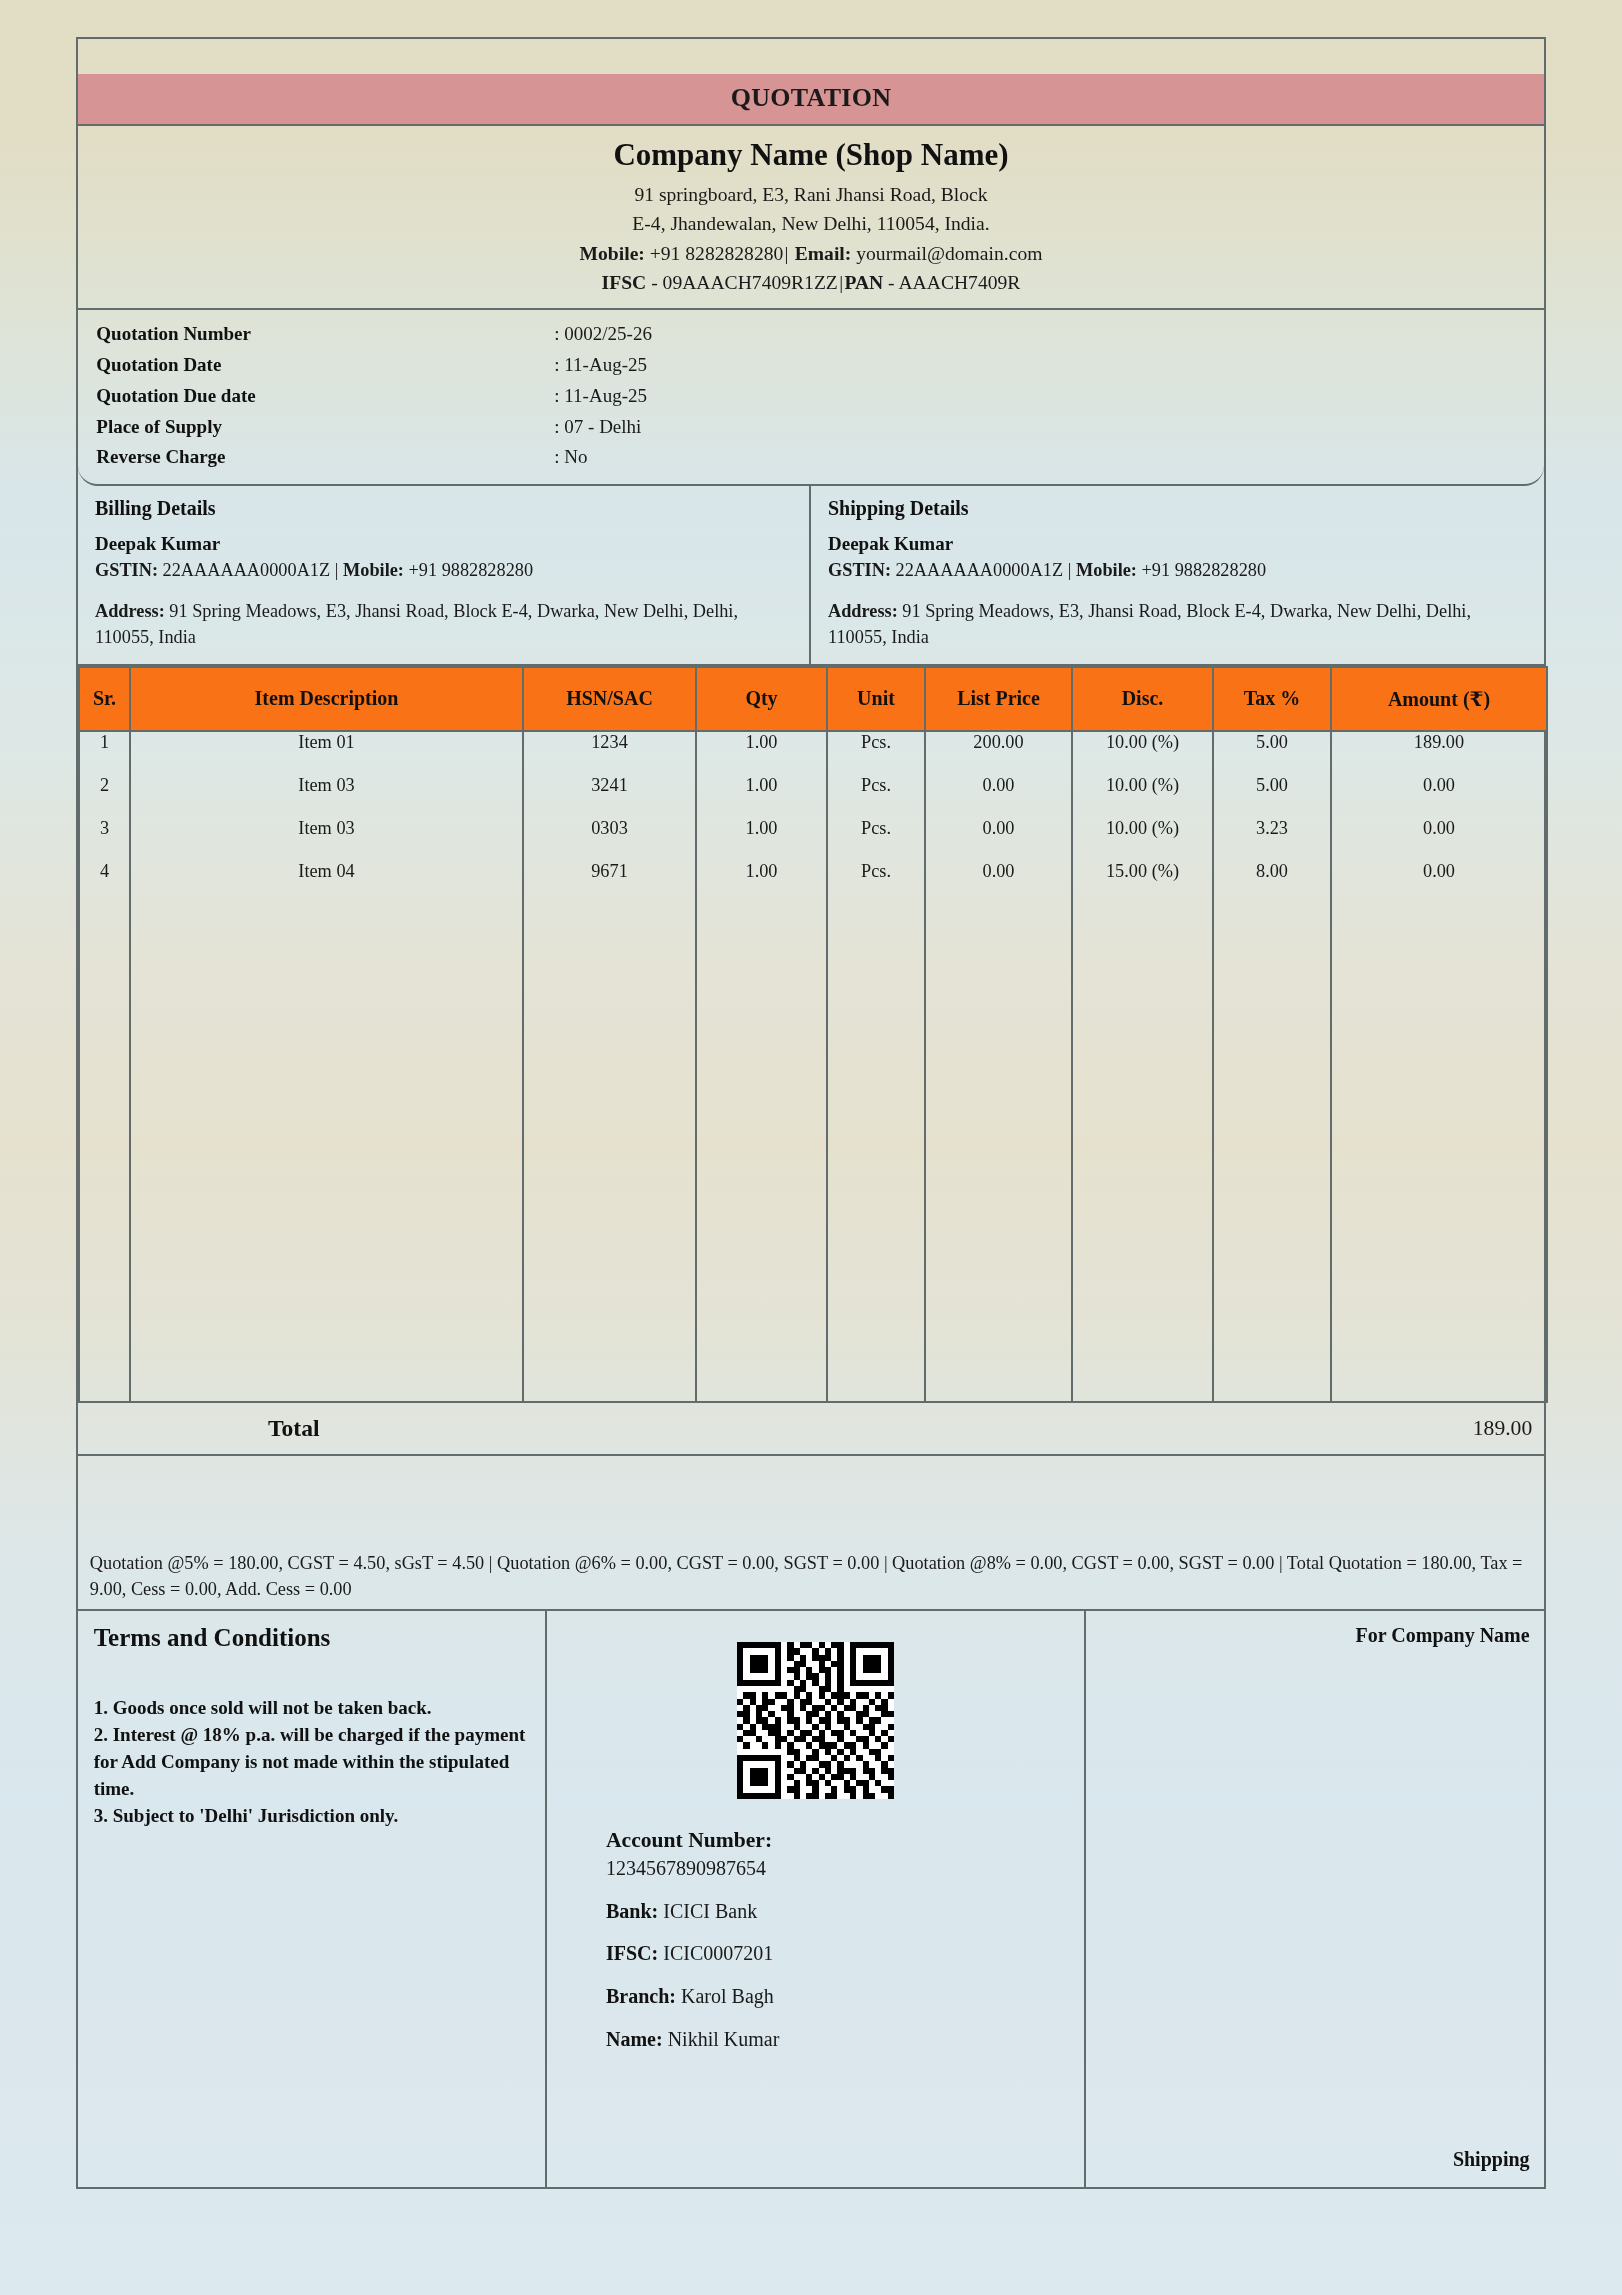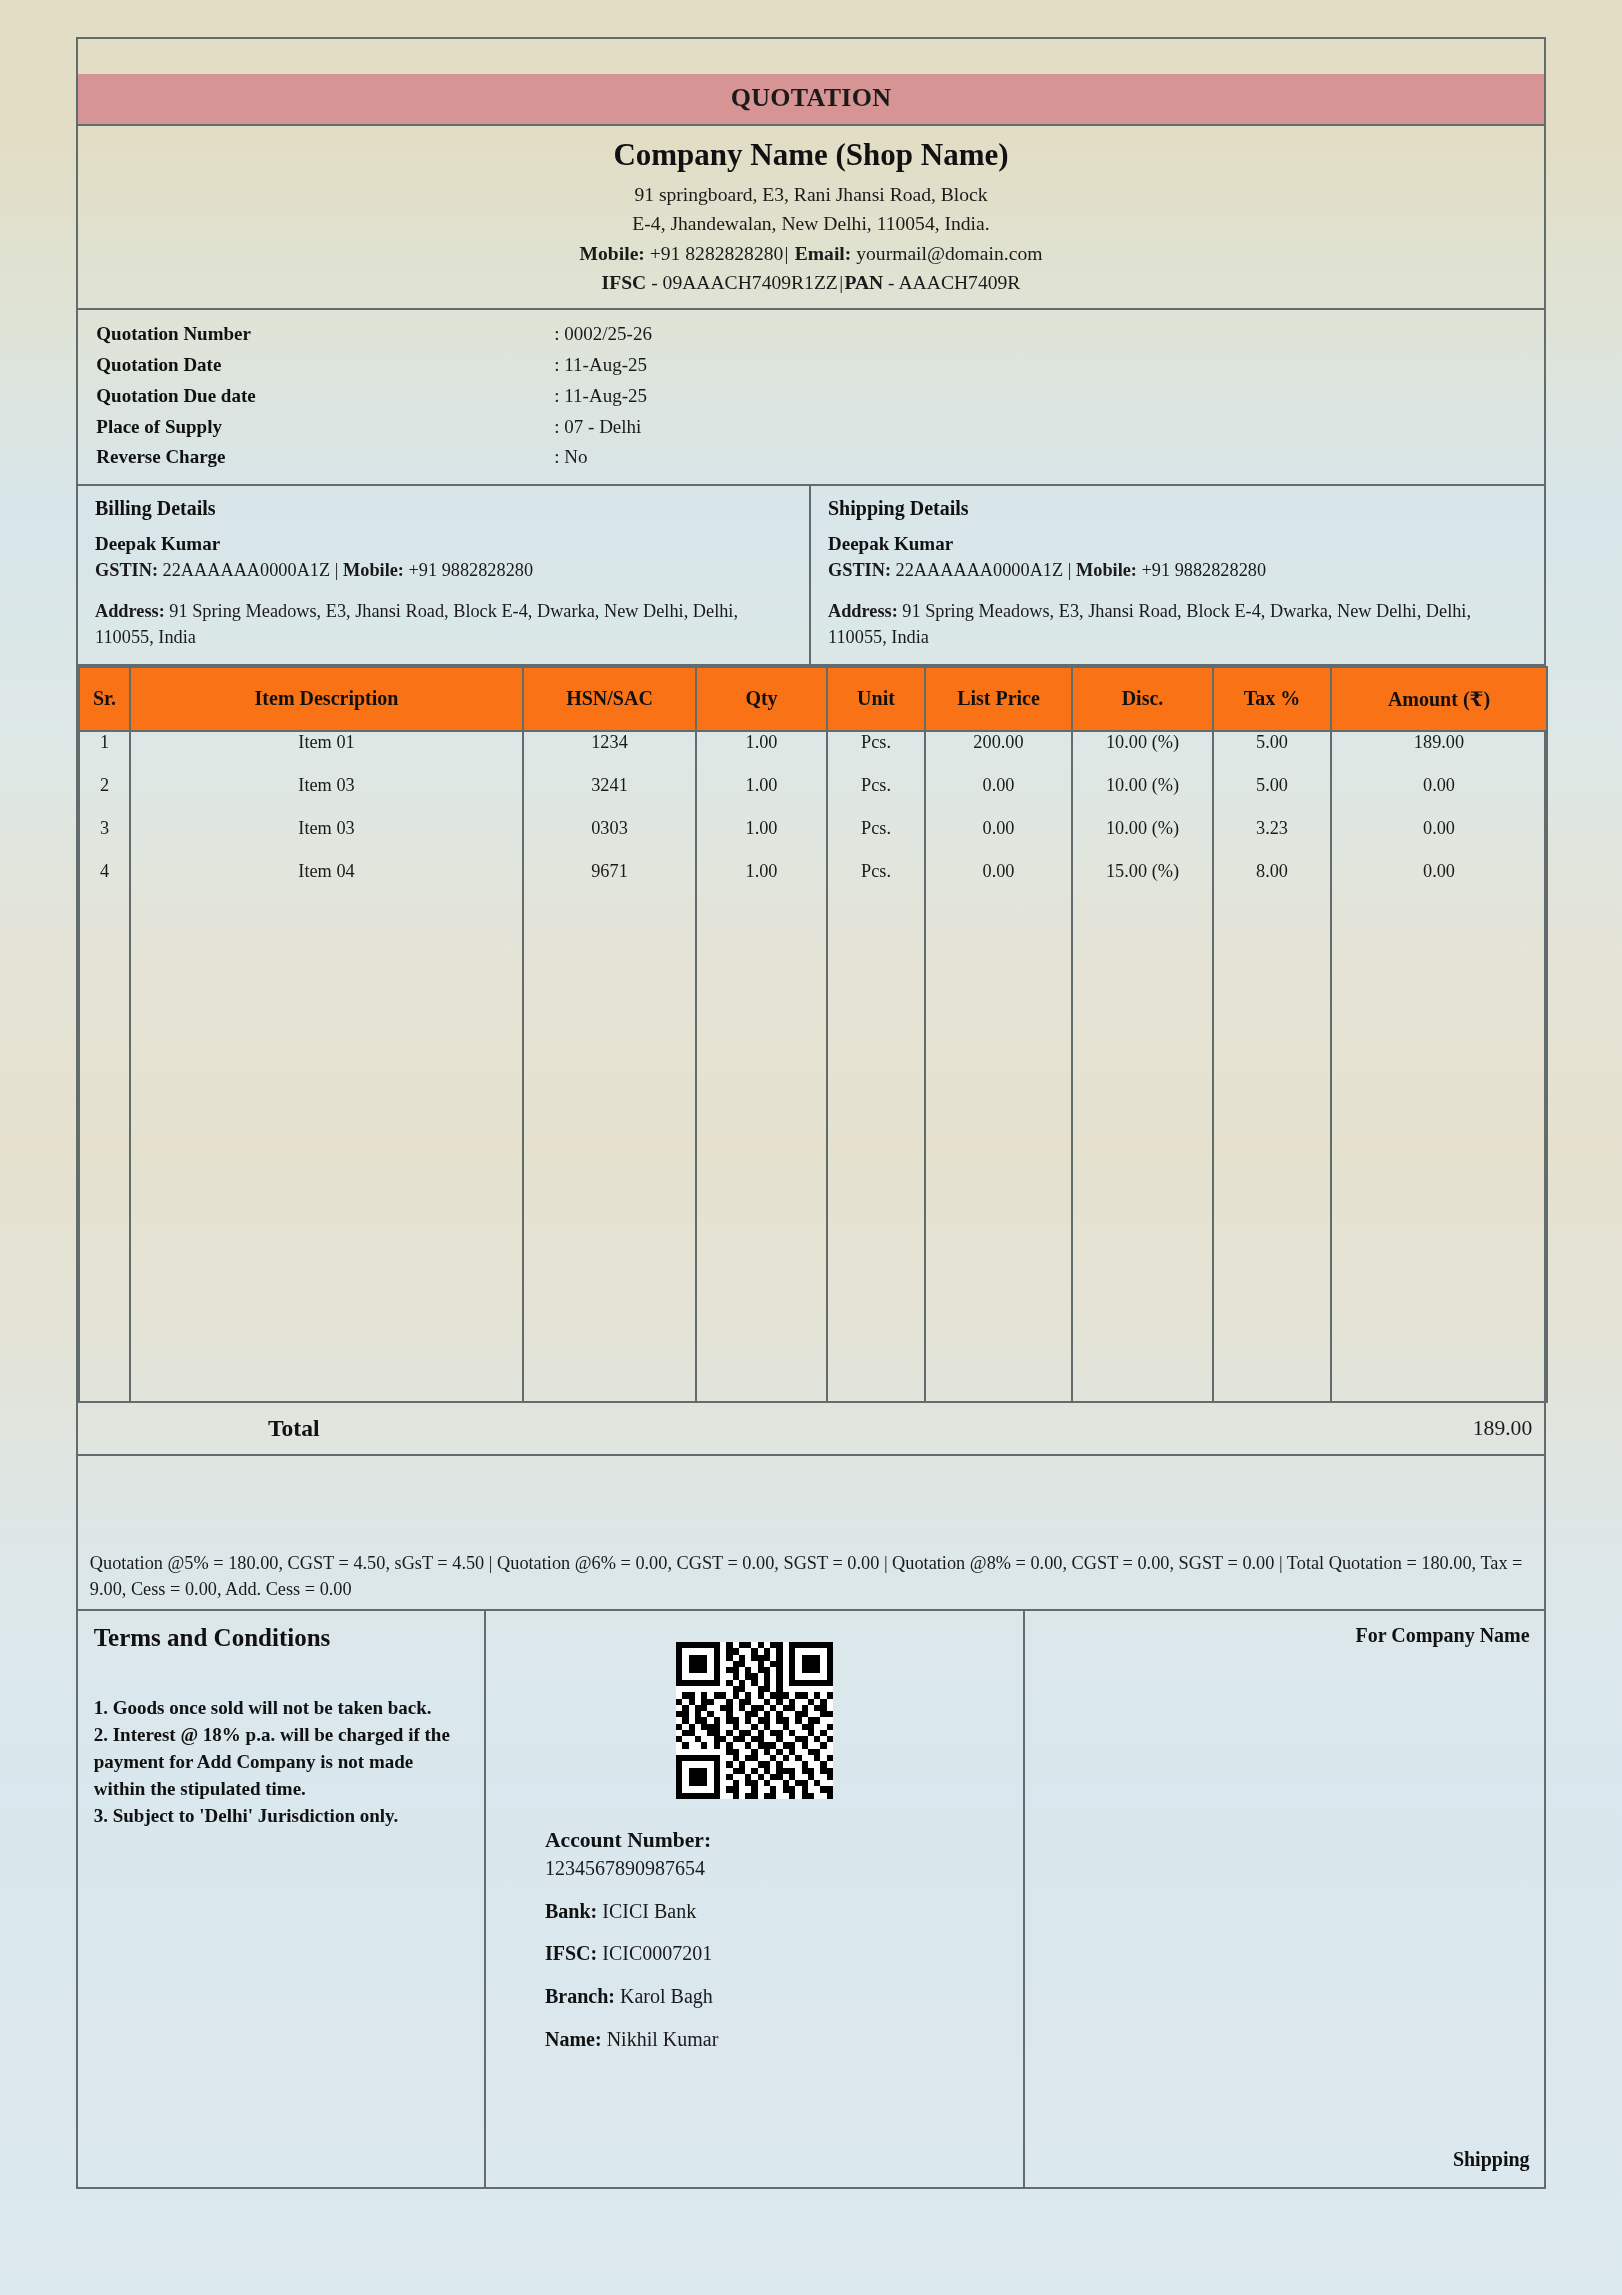--- a/index.html
+++ b/index.html
@@ -75,20 +75,21 @@
     line-height: 1.5;
   }
   .company-line b { font-weight: bold; }
   .sep { padding: 0 1.3px; }
 
   
   .meta-block {
     padding: 9.2px 0 10.5px 18.3px;
     border-bottom: 2.6px solid #636c6c;
     flex: 0 0 auto;
+    border-radius: 20px;
   }
   .meta-row {
     display: flex;
     font-size: 19px;
     line-height: 1.62;
   }
   .meta-label {
     width: 458px;
     font-weight: bold;
     color: #111;
@@ -228,21 +229,21 @@
     line-height: 1.4;
   }
 
   
   .footer {
     flex: 0 0 auto;
     display: flex;
     height: 576px;
   }
   .footer-col-terms {
-    width: 408px;
+    width: 469px;
     box-sizing: border-box;
     border-right: 2px solid #636c6c;
     padding: 13px 17px 13px 15.7px;
   }
   .footer-col-bank {
     width: 539px;
     box-sizing: border-box;
     border-right: 2px solid #636c6c;
     padding: 14.4px 0 13px 0;
     display: flex;

